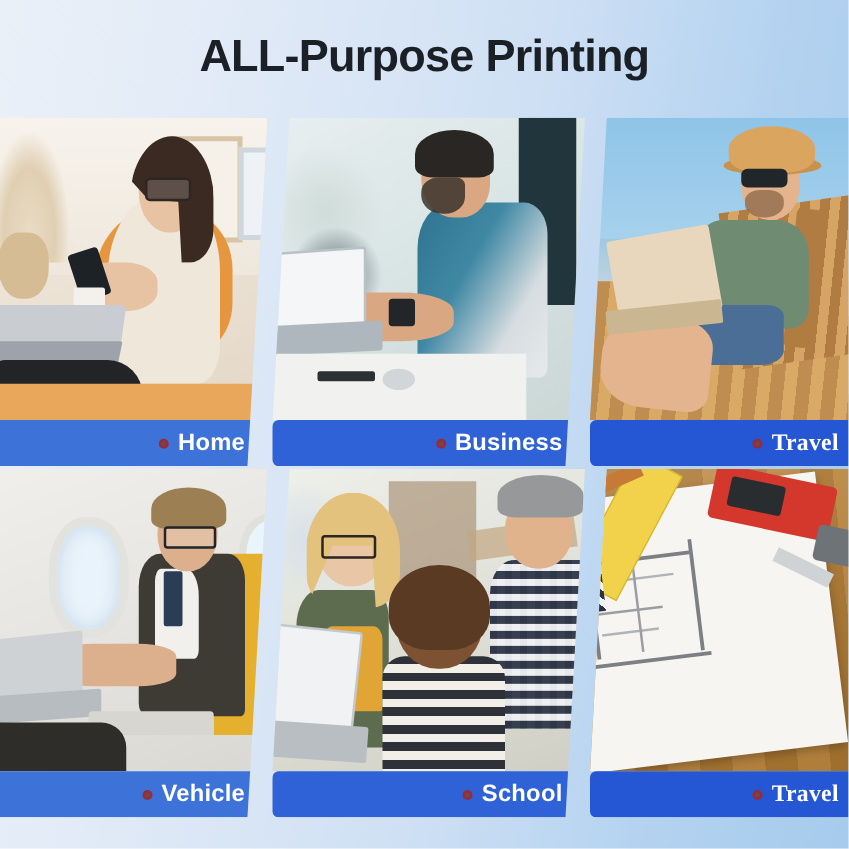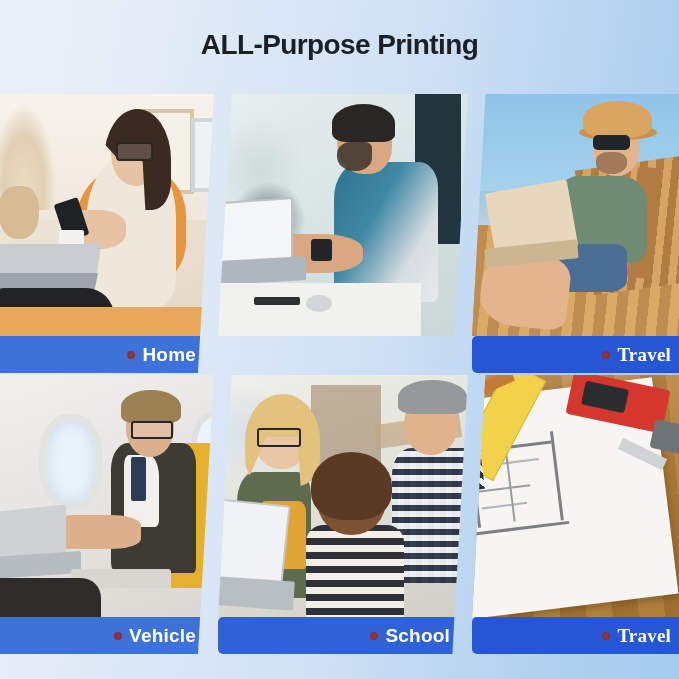--- a/index.html
+++ b/index.html
@@ -24,21 +24,21 @@
     position: absolute;
     left: 0;
     top: 0;
     width: 679px;
     height: 94px;
     display: flex;
     align-items: center;
     justify-content: center;
   }
   .title-text {
-    font-size: 28px;
+    font-size: 36px;
     font-weight: bold;
     color: #1b2026;
     letter-spacing: -0.6px;
     white-space: nowrap;
     line-height: 1;
     padding-bottom: 4px;
   }
 
   
   .grid {
@@ -298,20 +298,24 @@
               <div class="sh biz-beard"></div>
             <div class="sh biz-arm"></div>
               <div class="sh biz-watch"></div>
             <div class="sh biz-lapS"></div>
               <div class="sh biz-lapB"></div>
             <div class="sh biz-desk"></div>
               <div class="sh biz-pen"></div>
             <div class="sh biz-mouse"></div>
           </div>
         </div>
+        <div class="labelbar" style="background: rgb(47, 98, 214);">
+          <span class="bullet" style="border-color: rgb(156, 42, 51);"></span>
+          <span class="label-text">Business</span>
+        </div>
       </div>
 
       <div class="panel p3">
         <div class="photo">
           <div class="scene">
             <div class="sh trv-bg"></div>
               <div class="sh trv-sea"></div>
             <div class="sh trv-deck"></div>
               <div class="sh trv-chair"></div>
             <div class="sh trv-rail"></div>

